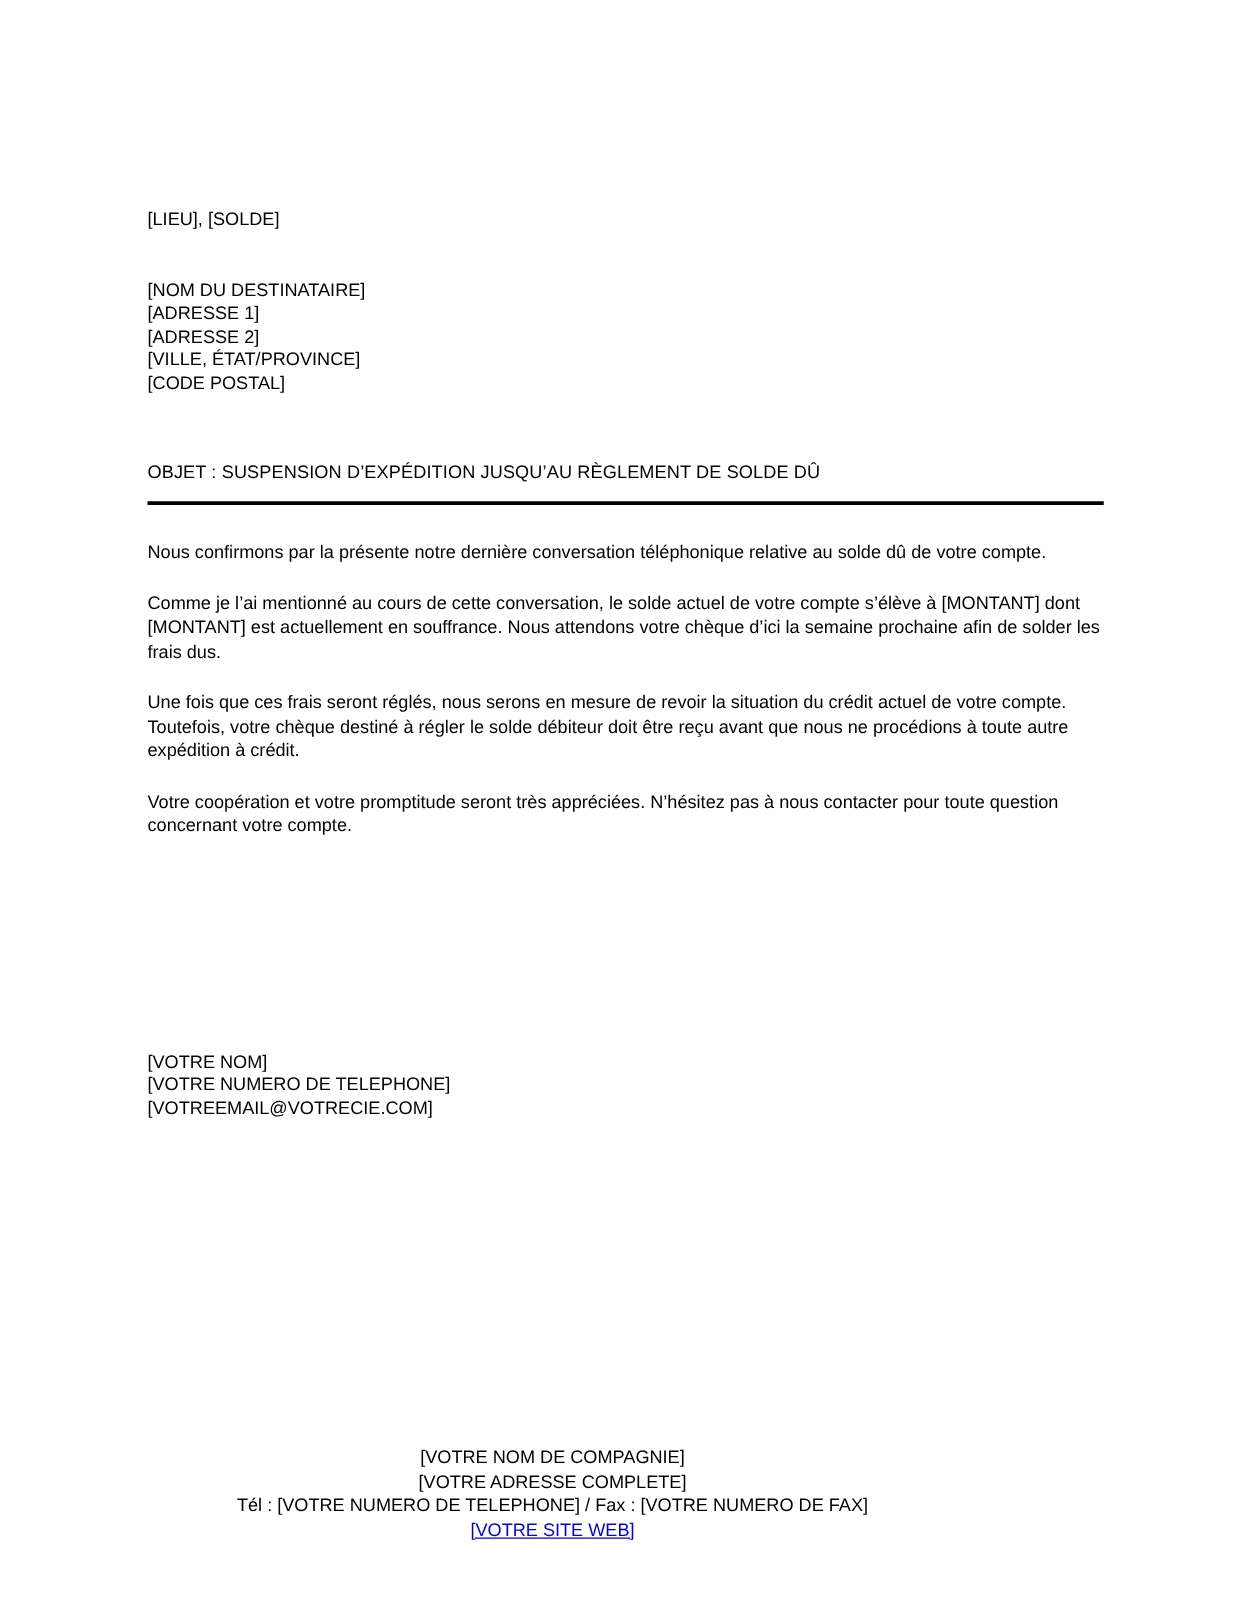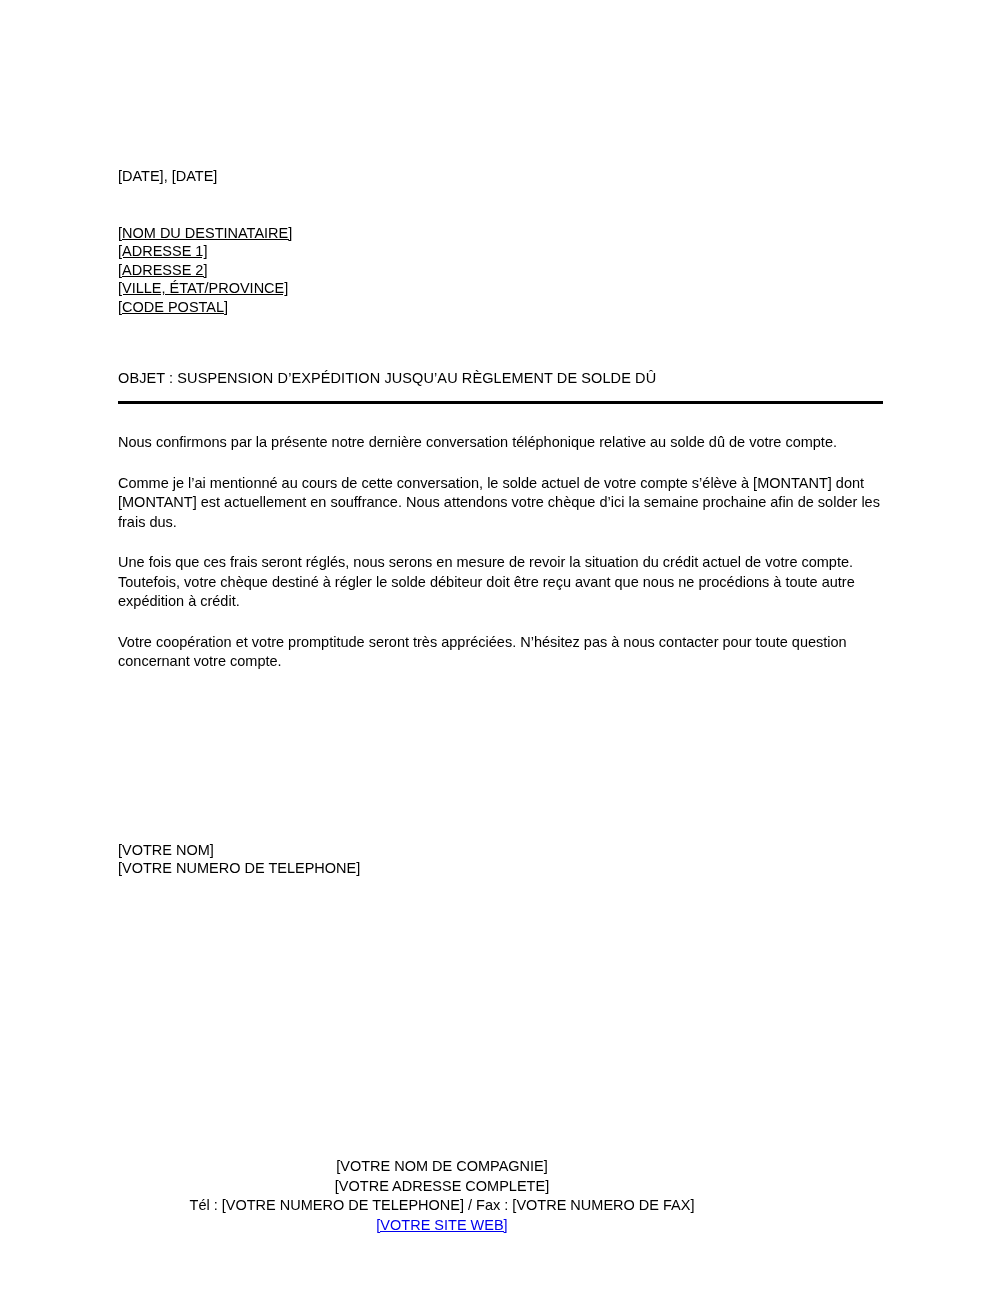--- a/index.html
+++ b/index.html
@@ -44,21 +44,20 @@
   .address-block {
     position: absolute;
     top: 224px;
     left: 0;
     width: 100%;
     font-size: 14.5px;
     line-height: 18.4px;
   }
   .address-line {
     white-space: pre;
-    text-decoration: underline;
   }
 
   
   .subject-block {
     position: absolute;
     top: 369px;
     left: 0;
     width: 100%;
   }
   .subject-title {
@@ -132,21 +131,21 @@
     text-decoration: underline;
     cursor: pointer;
   }
 </style>
 </head>
 <body>
 
 <div class="page">
   <div class="content">
 
-    <div class="date-line">[DATE], [DATE]</div>
+    <div class="date-line">[LIEU], [SOLDE]</div>
 
     <div class="address-block">
       <div class="address-line">[NOM DU DESTINATAIRE]</div>
       <div class="address-line">[ADRESSE 1]</div>
       <div class="address-line">[ADRESSE 2]</div>
       <div class="address-line">[VILLE, ÉTAT/PROVINCE]</div>
       <div class="address-line">[CODE POSTAL]</div>
     </div>
 
     <div class="subject-block">
@@ -157,20 +156,21 @@
     <div class="body-block">
       <p class="para">Nous confirmons par la présente notre dernière conversation téléphonique relative au solde dû de votre compte.</p>
       <p class="para">Comme je l’ai mentionné au cours de cette conversation, le solde actuel de votre compte s’élève à [MONTANT] dont [MONTANT] est actuellement en souffrance. Nous attendons votre chèque d’ici la semaine prochaine afin de solder les frais dus.</p>
       <p class="para">Une fois que ces frais seront réglés, nous serons en mesure de revoir la situation du crédit actuel de votre compte. Toutefois, votre chèque destiné à régler le solde débiteur doit être reçu avant que nous ne procédions à toute autre expédition à crédit.</p>
       <p class="para">Votre coopération et votre promptitude seront très appréciées. N’hésitez pas à nous contacter pour toute question concernant votre compte.</p>
     </div>
 
     <div class="signature-block">
       <div class="signature-line">[VOTRE NOM]</div>
       <div class="signature-line">[VOTRE NUMERO DE TELEPHONE]</div>
+      <div class="signature-line">[VOTREEMAIL@VOTRECIE.COM]</div>
     </div>
 
   </div>
 
   <div class="footer-block">
     <div class="footer-line">[VOTRE NOM DE COMPAGNIE]</div>
     <div class="footer-line">[VOTRE ADRESSE COMPLETE]</div>
     <div class="footer-line">Tél : [VOTRE NUMERO DE TELEPHONE] / Fax : [VOTRE NUMERO DE FAX]</div>
     <div class="footer-line"><span class="footer-link">[VOTRE SITE WEB]</span></div>
   </div>

